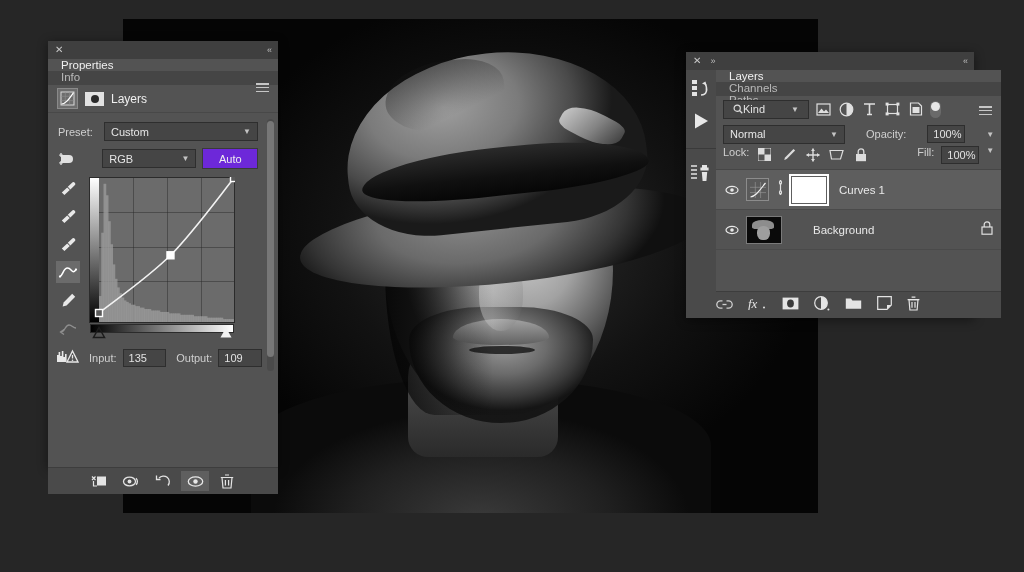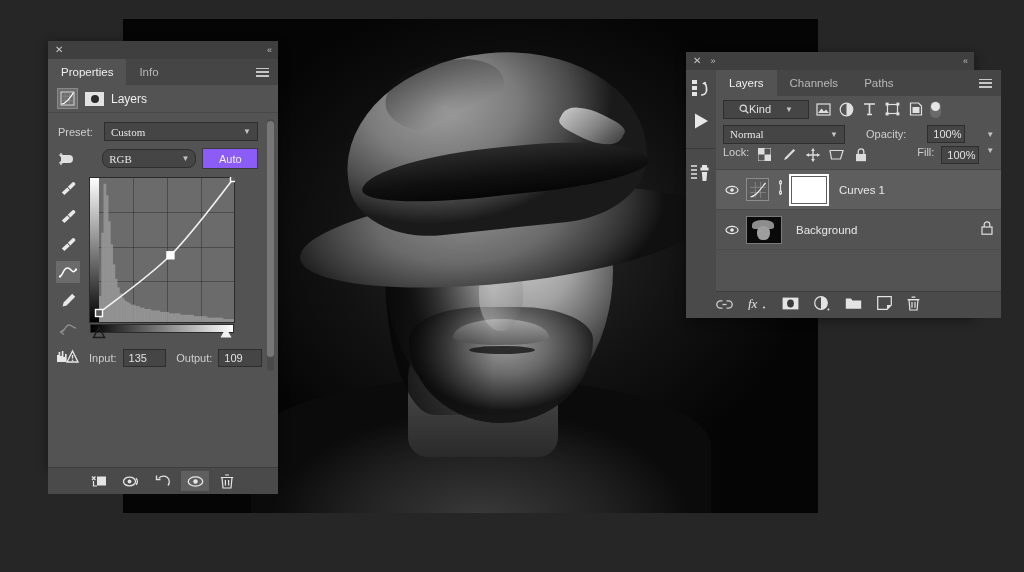--- a/index.html
+++ b/index.html
@@ -75,35 +75,35 @@
     border-radius:60% 20% 60% 20%;transform:rotate(28deg);opacity:.92;}
 
   
   .panel{position:absolute;background:#535353;box-shadow:0 2px 10px rgba(0,0,0,.45);}
   .titlebar{height:18px;background:#3f3f3f;display:flex;align-items:center;
     padding:0 7px;box-sizing:border-box;}
   .tb-spacer{flex:1;}
   .glyph{color:#c9c9c9;font-size:10px;line-height:1;user-select:none;}
   .collapse{color:#bdbdbd;font-size:9px;letter-spacing:-1px;}
 
-  .tabbar{height:26px;background:#454545;display:flex;align-items:stretch;}
+  .tabbar{height:26px;background:#454545;display:flex;align-items:stretch;flex-direction:column;}
   .tab{display:flex;align-items:center;padding:0 13px;font-size:11.5px;color:#b9b9b9;}
   .tab.active{background:#535353;color:#f0f0f0;}
   .tabbar-menu{margin-left:auto;display:flex;align-items:center;padding:0 9px;}
   .hamb{width:13px;height:9px;display:flex;flex-direction:column;justify-content:space-between;}
   .hamb i{display:block;height:1.5px;background:#c6c6c6;}
 
   .row{display:flex;align-items:center;}
   .lbl{font-size:11px;color:#cfcfcf;}
   .field{background:#454545;border:1px solid #2e2e2e;color:#e2e2e2;
     font-size:11px;height:18px;display:flex;align-items:center;padding:0 5px;box-sizing:border-box;}
   .select{background:#454545;border:1px solid #2e2e2e;color:#e6e6e6;font-size:11px;
-    height:19px;display:flex;align-items:center;padding:0 6px;box-sizing:border-box;font-family:Liberation Serif, serif;}
+    height:19px;display:flex;align-items:center;padding:0 6px;box-sizing:border-box;}
   .select .car{margin-left:auto;font-size:8px;color:#c4c4c4;}
-  .btn{background:#8b5cf6;border:1px solid #3a3a3a;color:#eee;font-size:11px;
+  .btn{background:#6d28d9;border:1px solid #3a3a3a;color:#eee;font-size:11px;
     height:19px;display:flex;align-items:center;justify-content:center;}
 
   
   #properties{left:48px;top:41px;width:230px;height:426px;}
   #prop-head{height:28px;display:flex;align-items:center;gap:7px;padding-left:9px;
     box-sizing:border-box;border-bottom:1px solid #484848;}
   .adj-icon{width:19px;height:19px;background:#6d6d6d;border:1px solid #8a8a8a;
     display:flex;align-items:center;justify-content:center;}
   .mask-icon{width:19px;height:14px;background:#e2e2e2;display:flex;align-items:center;justify-content:center;}
   .mask-icon .dot{width:8px;height:8px;border-radius:50%;background:#2a2a2a;}
@@ -138,21 +138,21 @@
   
   #dock{left:686px;top:52px;width:288px;height:266px;background:#3f3f3f;}
   #dock-title{height:18px;display:flex;align-items:center;padding:0 7px;box-sizing:border-box;}
   #dock-body{display:flex;height:calc(100% - 18px);}
   #rail{width:40px;background:#4a4a4a;padding-top:8px;box-sizing:border-box;
     display:flex;flex-direction:column;align-items:center;gap:10px;}
   .rail-sep{width:30px;height:1px;background:#3a3a3a;margin:4px 0;}
   #layers{flex:1;background:#535353;display:flex;flex-direction:column;}
   #filters{height:26px;display:flex;align-items:center;gap:6px;padding:0 7px;box-sizing:border-box;}
   #kind{width:86px;height:19px;background:#454545;border:1px solid #2e2e2e;
-    display:flex;align-items:center;gap:0;padding:0 15px;box-sizing:border-box;
+    display:flex;align-items:center;gap:0;padding:0 9px;box-sizing:border-box;
     font-size:11px;color:#e2e2e2;}
   .ficon{width:17px;height:17px;display:flex;align-items:center;justify-content:center;}
   .pill{width:11px;height:17px;border-radius:6px;background:#6a6a6a;position:relative;}
   .pill i{position:absolute;left:1px;top:1px;width:9px;height:9px;border-radius:50%;background:#e6e6e6;}
   #blendrow{height:24px;display:flex;align-items:center;gap:21px;padding:0 7px;box-sizing:border-box;}
   #lockrow{height:24px;display:flex;align-items:flex-start;gap:7px;padding:0 7px;box-sizing:border-box;
     border-bottom:1px solid #464646;}
   .lrow{height:40px;display:flex;align-items:center;gap:7px;padding:0 8px;box-sizing:border-box;
     border-bottom:1px solid #4a4a4a;}
   .lrow.sel{background:#5e5e5e;}
@@ -257,21 +257,21 @@
       </div>
 
       <div class="row" id="chanrow">
         <span style="width:40px;display:flex;align-items:center;">
           <svg width="22" height="16" viewBox="0 0 22 16">
             <path d="M3 4 L11 4 A4 4 0 1 1 11 12 L3 12 Z" fill="#e0e0e0"></path>
             <path d="M3 2 L3 6 M1.2 4.2 L4.8 4.2" stroke="#e0e0e0" stroke-width="1.3"></path>
             <path d="M3 10 L3 14 M1.2 11.8 L4.8 11.8" stroke="#e0e0e0" stroke-width="1.3"></path>
           </svg>
         </span>
-        <span class="select" style="width:98px;border-radius:8px;">
+        <span class="select" style="width:98px;">
           <span>RGB</span>
           <span class="car">▼</span>
         </span>
         <span class="btn" style="width:56px;">
           <span>Auto</span>
         </span>
       </div>
 
       <div class="curve-wrap">
 
@@ -639,21 +639,21 @@
           <span class="eye-cell">
             <svg width="14" height="10" viewBox="0 0 14 10">
               <ellipse cx="7" cy="5" rx="6" ry="3.6" fill="none" stroke="#e8e8e8" stroke-width="1.2"></ellipse>
               <circle cx="7" cy="5" r="1.8" fill="#e8e8e8"></circle>
             </svg>
           </span>
           <span class="thumb-photo">
             <span class="tp-hat"></span>
             <span class="tp-face"></span>
           </span>
-          <span class="lname" style="margin-left:7px;">Background</span>
+          <span class="lname" style="margin-left:24px;">Background</span>
           <span class="lock-right">
             <svg width="12" height="14" viewBox="0 0 12 14">
               <rect x="1" y="6" width="10" height="7.2" fill="none" stroke="#e0e0e0" stroke-width="1.2"></rect>
               <path d="M3.2 6 L3.2 3.6 A2.8 2.8 0 0 1 8.8 3.6 L8.8 6" fill="none" stroke="#e0e0e0" stroke-width="1.2"></path>
             </svg>
           </span>
         </div>
 
         <div id="dock-foot">
           <span>

